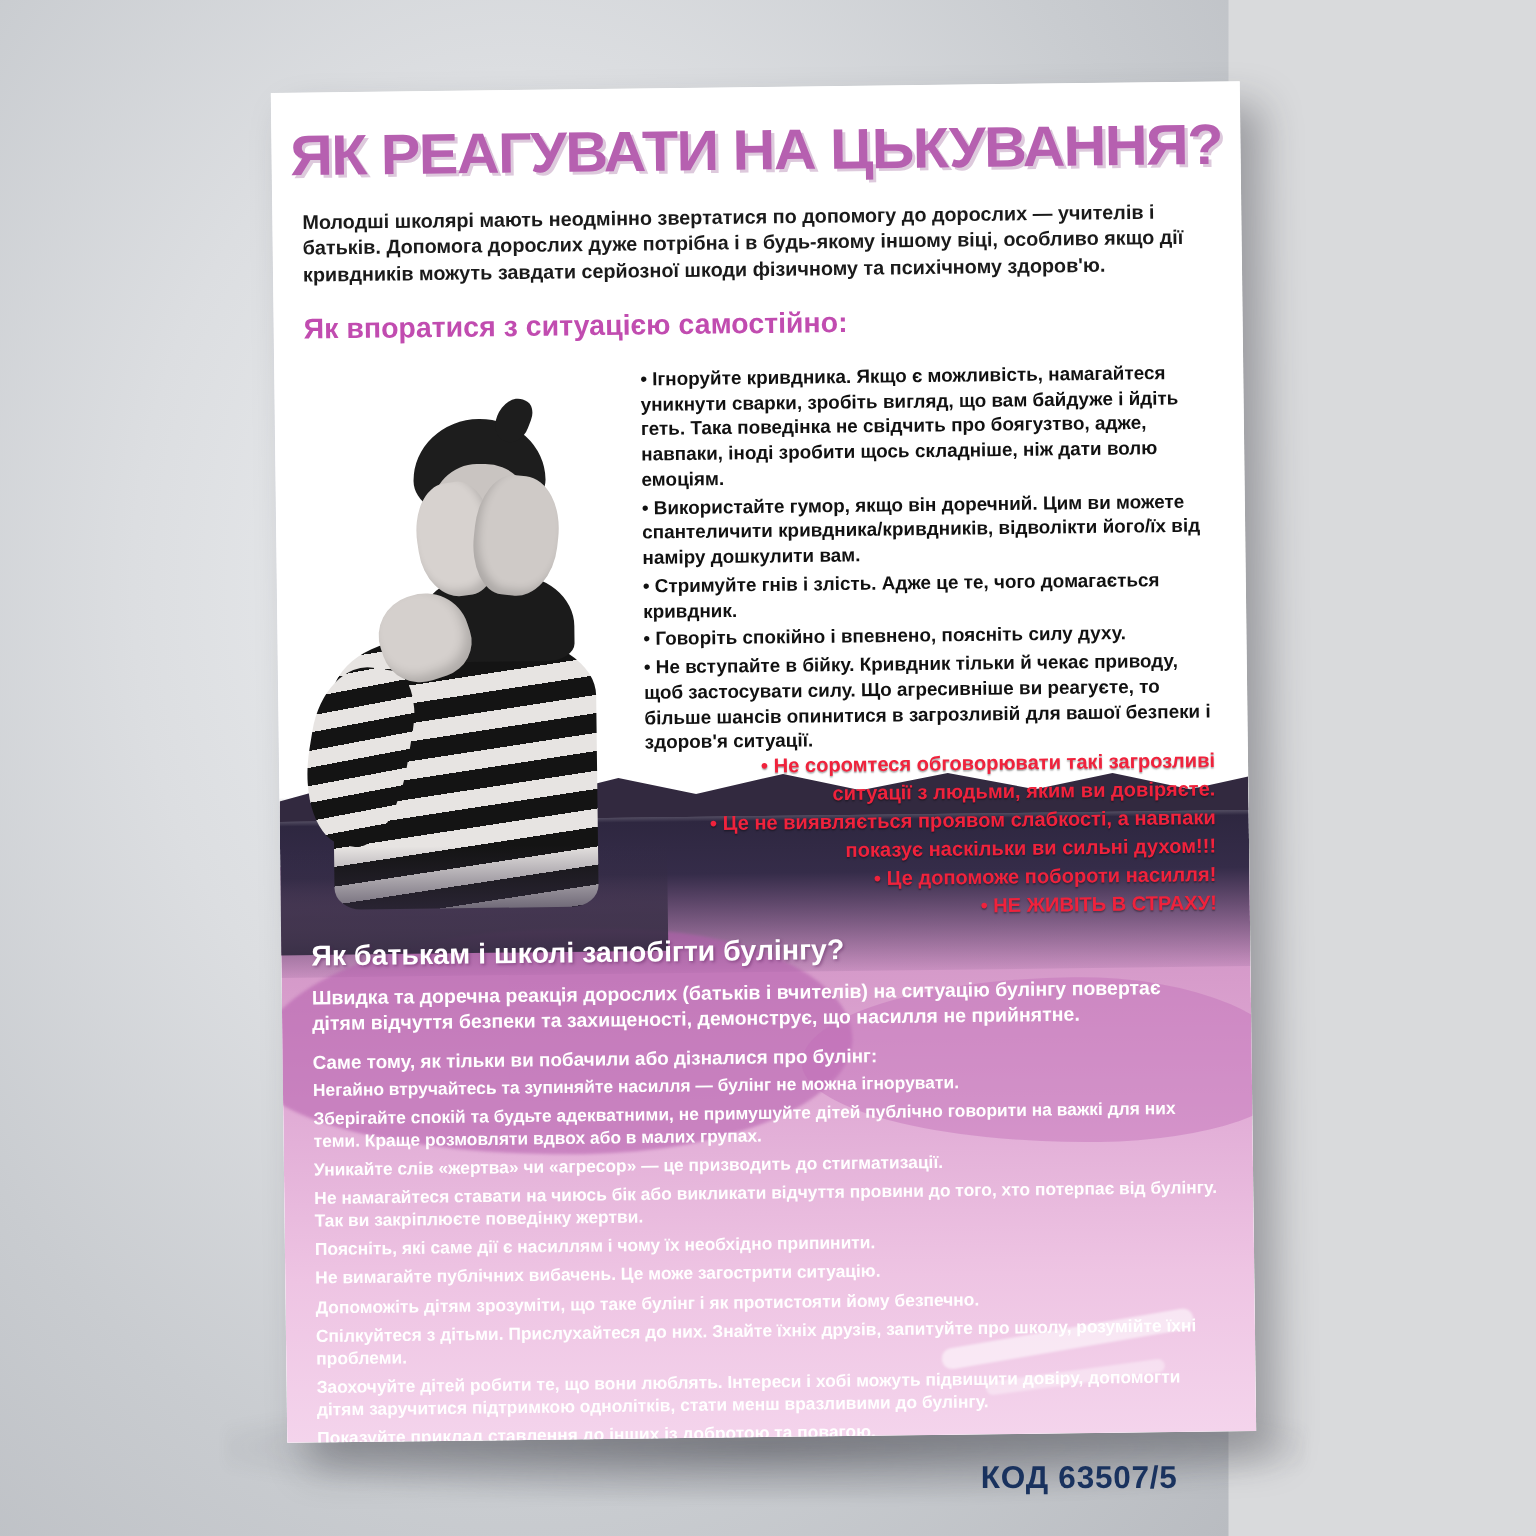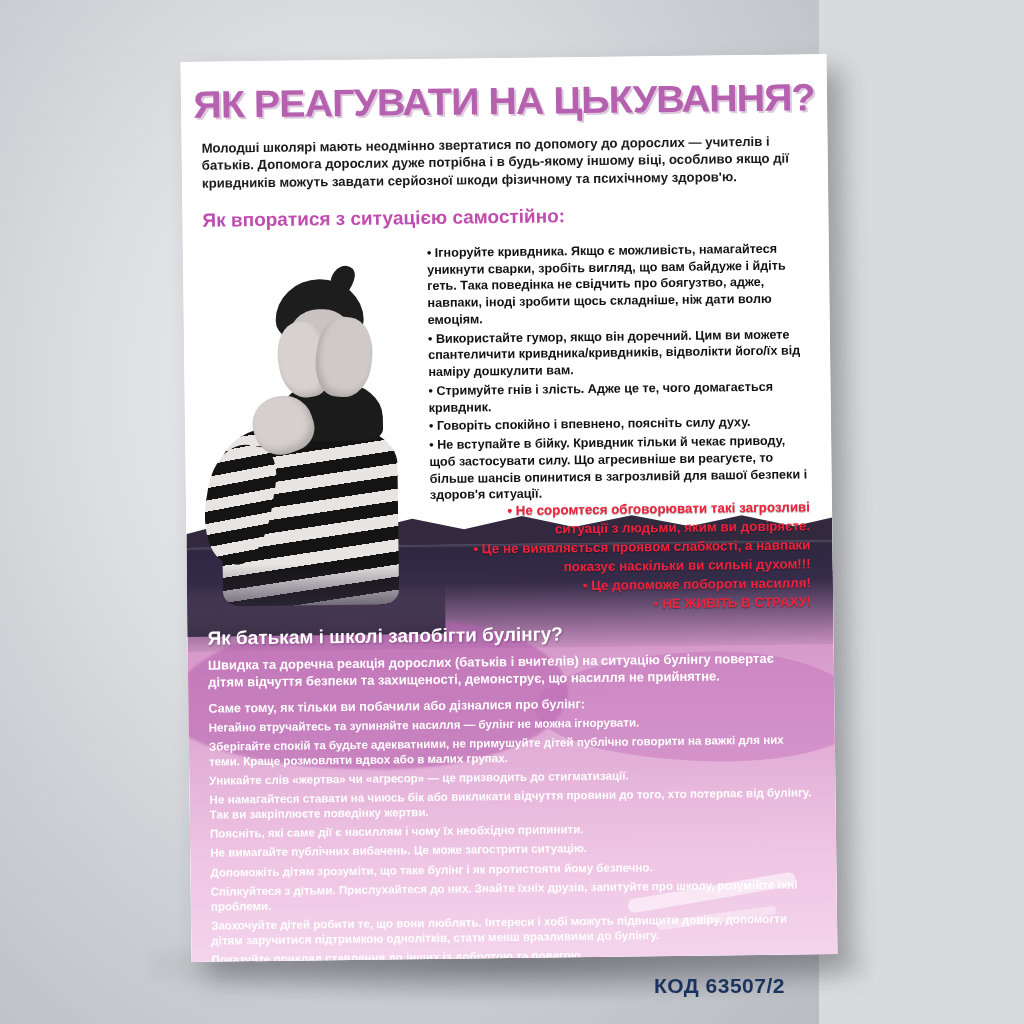--- a/index.html
+++ b/index.html
@@ -386,14 +386,14 @@
           <p>Допоможіть дітям зрозуміти, що таке булінг і як протистояти йому безпечно.</p>
           <p>Спілкуйтеся з дітьми. Прислухайтеся до них. Знайте їхніх друзів, запитуйте про школу, розумійте їхні проблеми.</p>
           <p>Заохочуйте дітей робити те, що вони люблять. Інтереси і хобі можуть підвищити довіру, допомогти дітям заручитися підтримкою однолітків, стати менш вразливими до булінгу.</p>
           <p>Показуйте приклад ставлення до інших із добротою та повагою.</p>
         </div>
       </div>
 
     </div>
   </div>
 
-  <div class="code">КОД 63507/2</div>
+  <div class="code">КОД 63507/5</div>
 </div>
 
 </body></html>

